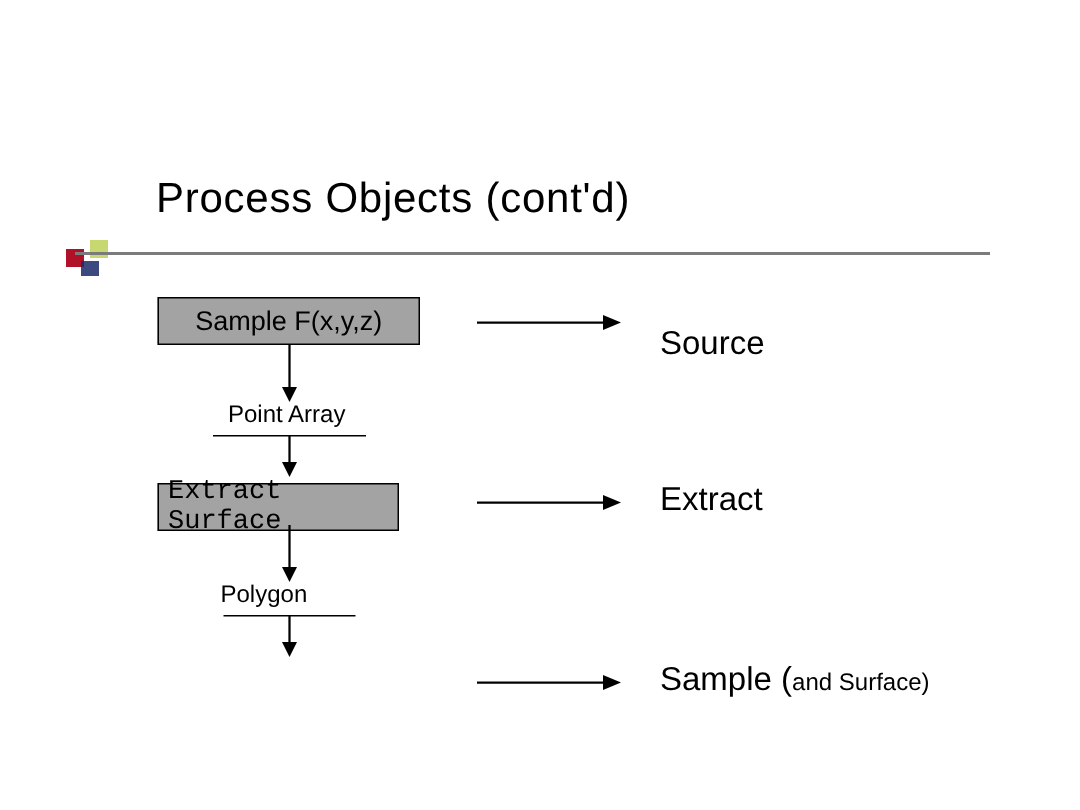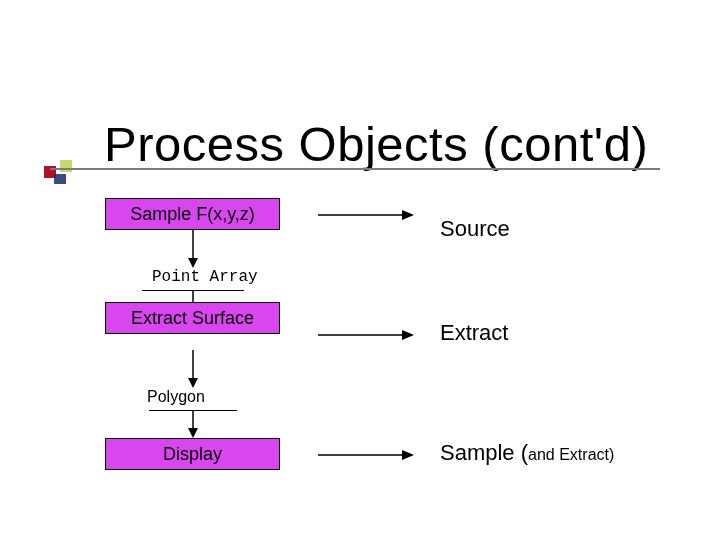--- a/index.html
+++ b/index.html
@@ -16,21 +16,21 @@
     left: 44px;
     top: 160px;
     width: 48px;
     height: 24px;
     pointer-events: none;
   }
   .title {
     position: absolute;
     left: 104px;
     top: 116px;
-    font-size: 49px;
+    font-size: 28px;
     color: #000;
     font-family: Verdana, Geneva, sans-serif;
     font-weight: 400;
     letter-spacing: 0.5px;
   }
   .title-underline {
     position: absolute;
     left: 50px;
     top: 168px;
     width: 610px;
@@ -40,21 +40,21 @@
   .stage {
     position: absolute;
     left: 0;
     top: 180px;
     width: 720px;
     height: 360px;
   }
   .box {
     position: absolute;
     border: 1.5px solid #000;
-    background: #d946ef;
+    background: #a3a3a3;
     font-size: 18px;
     text-align: left;
     display: flex;
     align-items: center;
     justify-content: center;
     padding: 4px 6px;
   }
   .rowlabel {
     position: absolute;
     font-size: 22px;
@@ -92,58 +92,57 @@
 
 <div class="stage">
 
   <div class="box" style="left:105px; top:18px; width:175px; height:32px;">Sample F(x,y,z)</div>
 
   <svg class="arrow" style="left:190px; top:50px; width:10px; height:38px;">
     <line x1="3" y1="0" x2="3" y2="30" stroke="#000" stroke-width="1.5"></line>
     <polygon points="3,38 -2,28 8,28" fill="#000"></polygon>
   </svg>
 
-  <div class="midlabel" style="left:152px; top:88px;font-family:Liberation Mono, monospace;">Point Array</div>
+  <div class="midlabel" style="left:152px; top:88px;">Point Array</div>
   <div class="midline" style="left:142px; top:110px; width:102px;"></div>
 
   <svg class="arrow" style="left:190px; top:110px; width:10px; height:28px;">
     <line x1="3" y1="0" x2="3" y2="20" stroke="#000" stroke-width="1.5"></line>
     <polygon points="3,28 -2,18 8,18" fill="#000"></polygon>
   </svg>
 
-  <div class="box" style="left:105px; top:122px; width:175px; height:32px;">Extract Surface</div>
+  <div class="box" style="left:105px; top:142px; width:161px; height:32px;font-family:Liberation Mono, monospace;">Extract Surface</div>
 
   <svg class="arrow" style="left:190px; top:170px; width:10px; height:38px;">
     <line x1="3" y1="0" x2="3" y2="30" stroke="#000" stroke-width="1.5"></line>
     <polygon points="3,38 -2,28 8,28" fill="#000"></polygon>
   </svg>
 
   <div class="midlabel" style="left:147px; top:208px;">Polygon</div>
   <div class="midline" style="left:149px; top:230px; width:88px;"></div>
 
   <svg class="arrow" style="left:190px; top:230px; width:10px; height:28px;">
     <line x1="3" y1="0" x2="3" y2="20" stroke="#000" stroke-width="1.5"></line>
     <polygon points="3,28 -2,18 8,18" fill="#000"></polygon>
   </svg>
 
-  <div class="box" style="left:105px; top:258px; width:175px; height:32px;">Display</div>
 
   <svg class="arrow" style="left:318px; top:32px; width:96px; height:10px;">
     <line x1="0" y1="3" x2="86" y2="3" stroke="#000" stroke-width="1.5"></line>
     <polygon points="96,3 84,-2 84,8" fill="#000"></polygon>
   </svg>
   <div class="rowlabel" style="left:440px; top:36px;">Source</div>
 
   <svg class="arrow" style="left:318px; top:152px; width:96px; height:10px;">
     <line x1="0" y1="3" x2="86" y2="3" stroke="#000" stroke-width="1.5"></line>
     <polygon points="96,3 84,-2 84,8" fill="#000"></polygon>
   </svg>
   <div class="rowlabel" style="left:440px; top:140px;">Extract</div>
 
   <svg class="arrow" style="left:318px; top:272px; width:96px; height:10px;">
     <line x1="0" y1="3" x2="86" y2="3" stroke="#000" stroke-width="1.5"></line>
     <polygon points="96,3 84,-2 84,8" fill="#000"></polygon>
   </svg>
   <div class="rowlabel" style="left:440px; top:260px;">
-    <span>Sample (</span><span class="paren">and Extract)</span>
+    <span>Sample (</span><span class="paren">and Surface)</span>
   </div>
 
 </div>
 
 </body></html>

